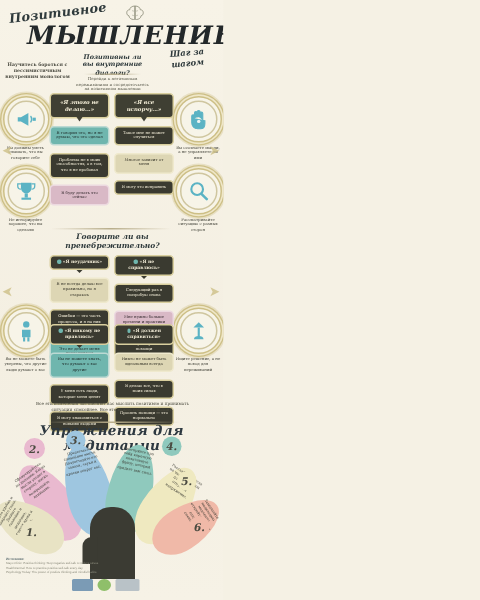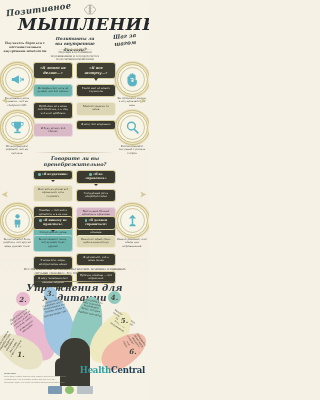--- a/index.html
+++ b/index.html
@@ -320,23 +320,20 @@
   <div class="num" style="left:118px;top:314px;width:13px;height:13px;background:#efe9c0;">5.</div>
   <div class="num" style="left:126px;top:344px;width:14px;height:14px;background:#f0b9a8;">6.</div>
 
   <div class="sources">
     <div class="st">Источники:</div>
     <div>Mayo Clinic: Positive thinking: Stop negative self-talk to reduce stress</div>
     <div>HealthCentral: How to practice positive self-talk every day</div>
     <div>Psychology Today: The power of positive thinking and mindful habits</div>
   </div>
 
-  <div class="brand">
-    <span class="h">Health</span><span class="c">Central</span>
-  </div>
 
   <div class="logos">
     <div class="logobox lg1"></div>
     <div class="logobox lg2"></div>
     <div class="logobox lg3"></div>
   </div>
 
 </div>
 
 </body></html>

